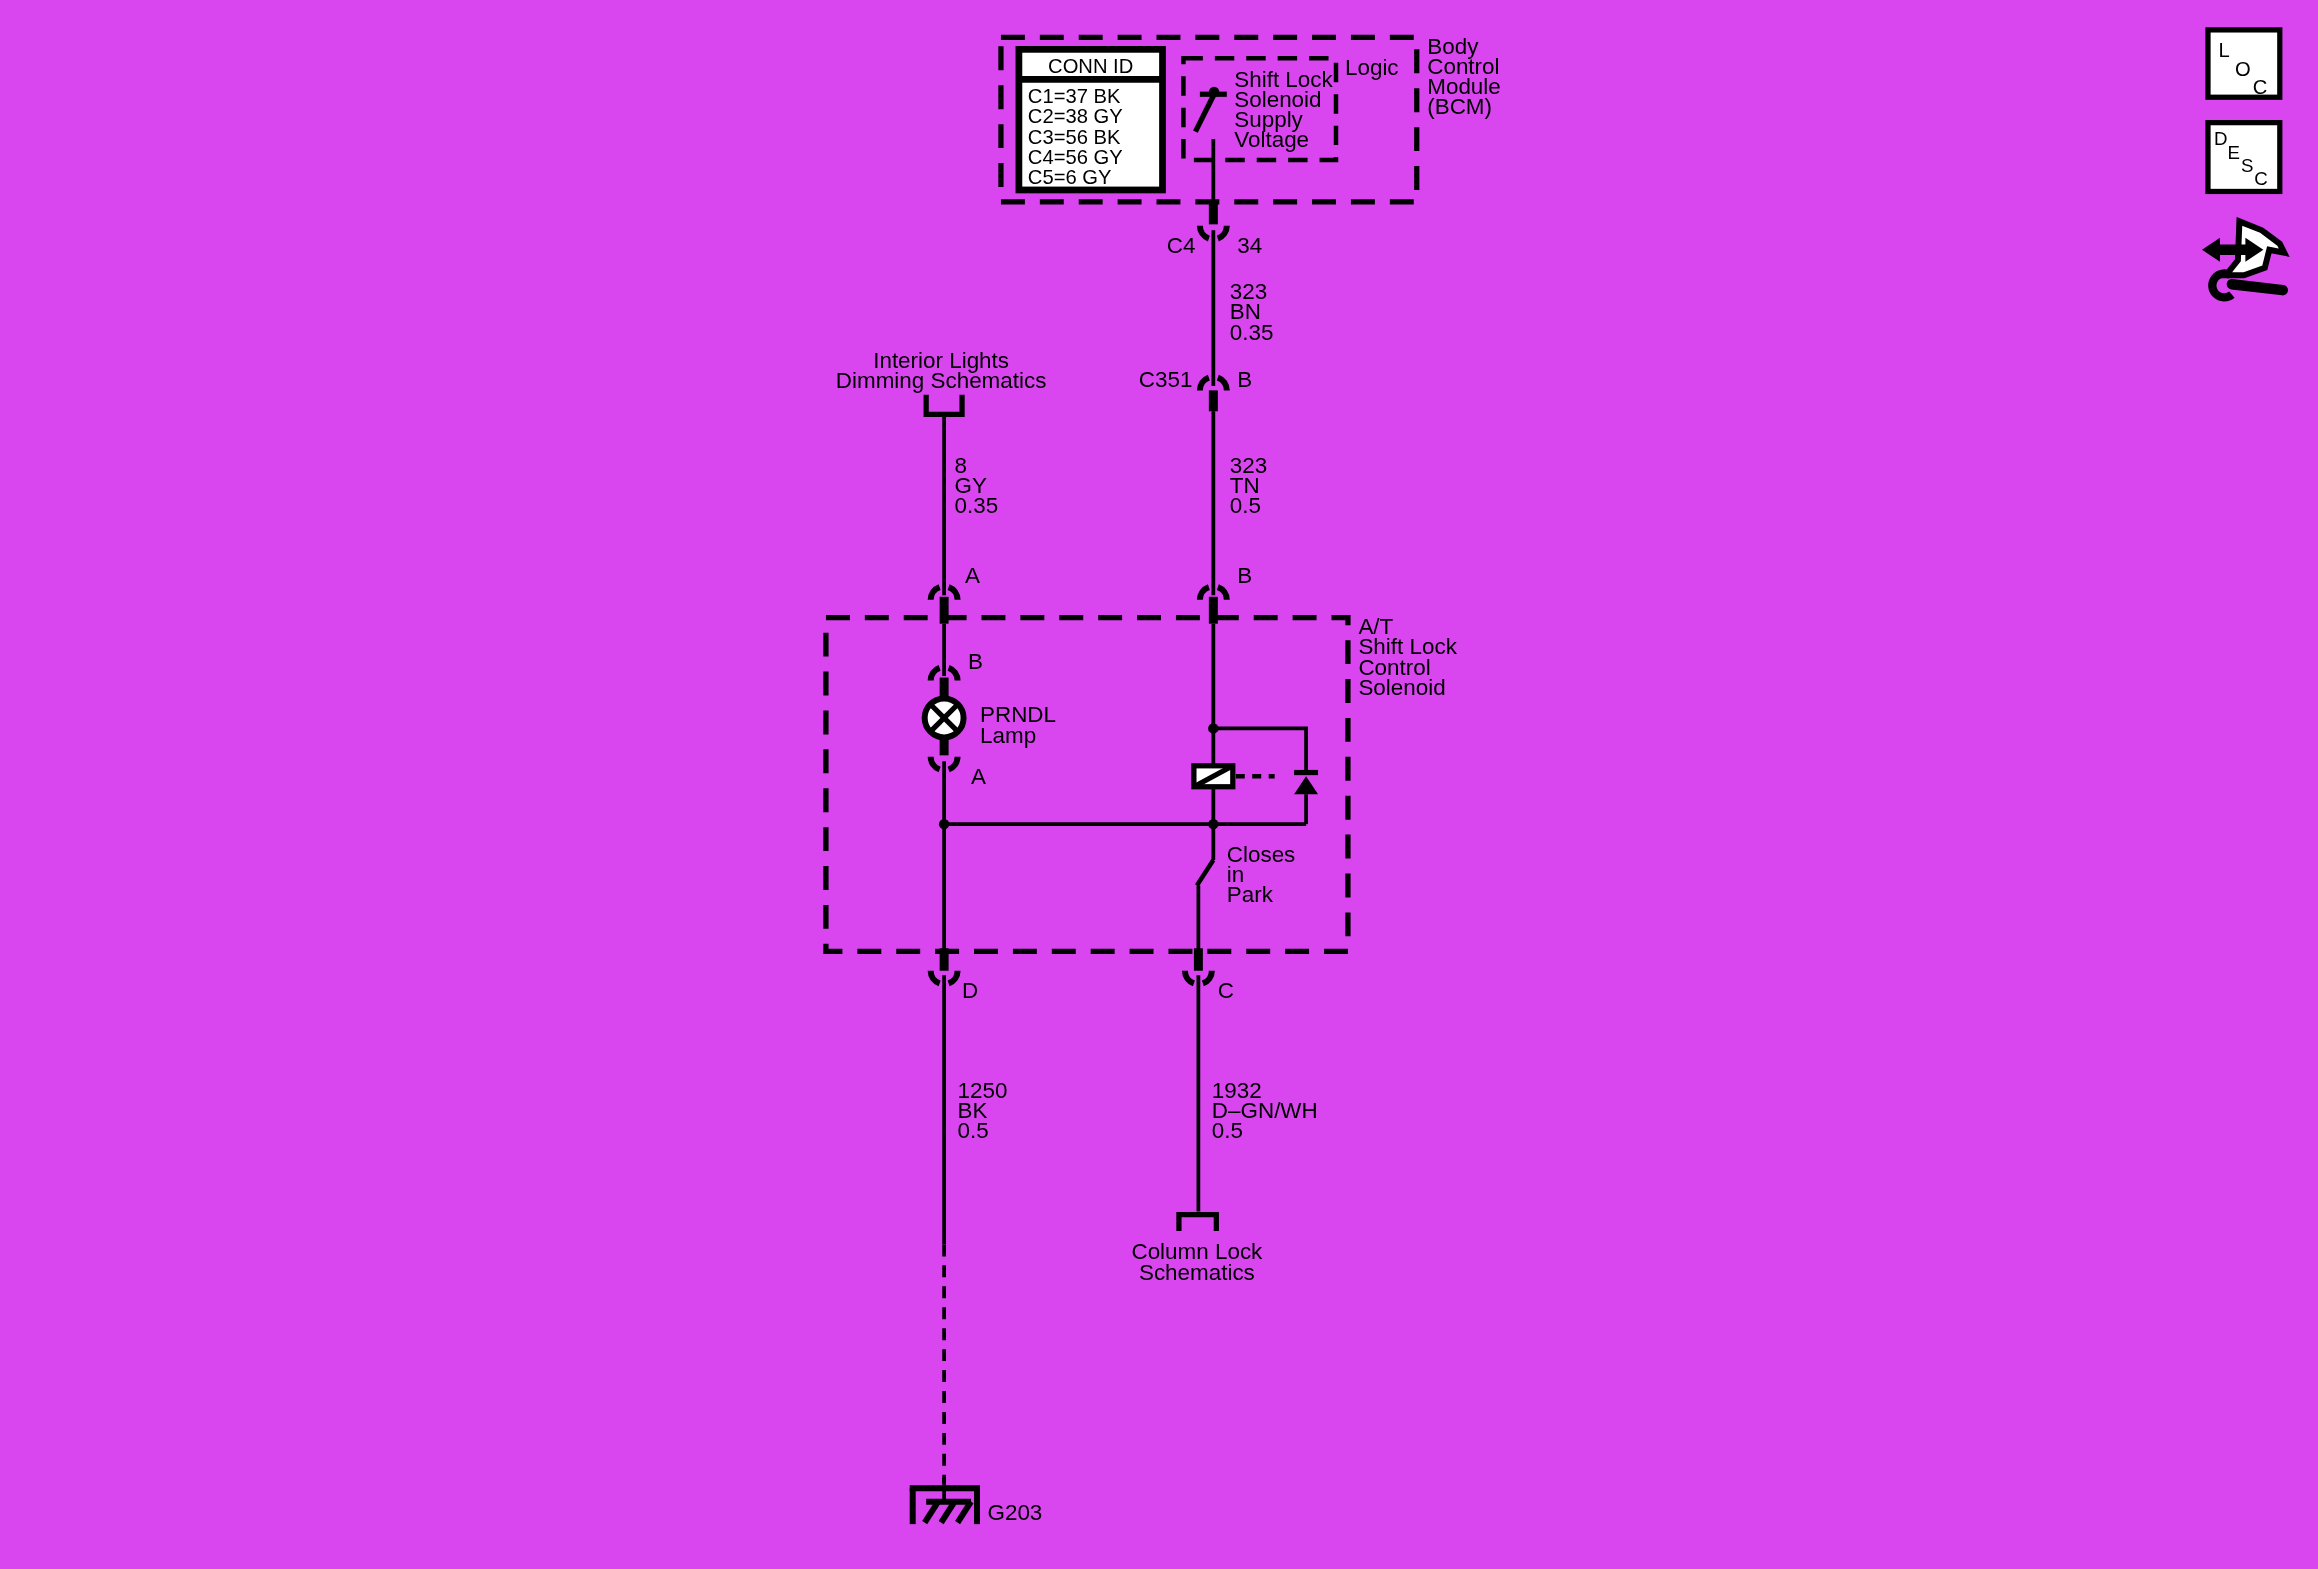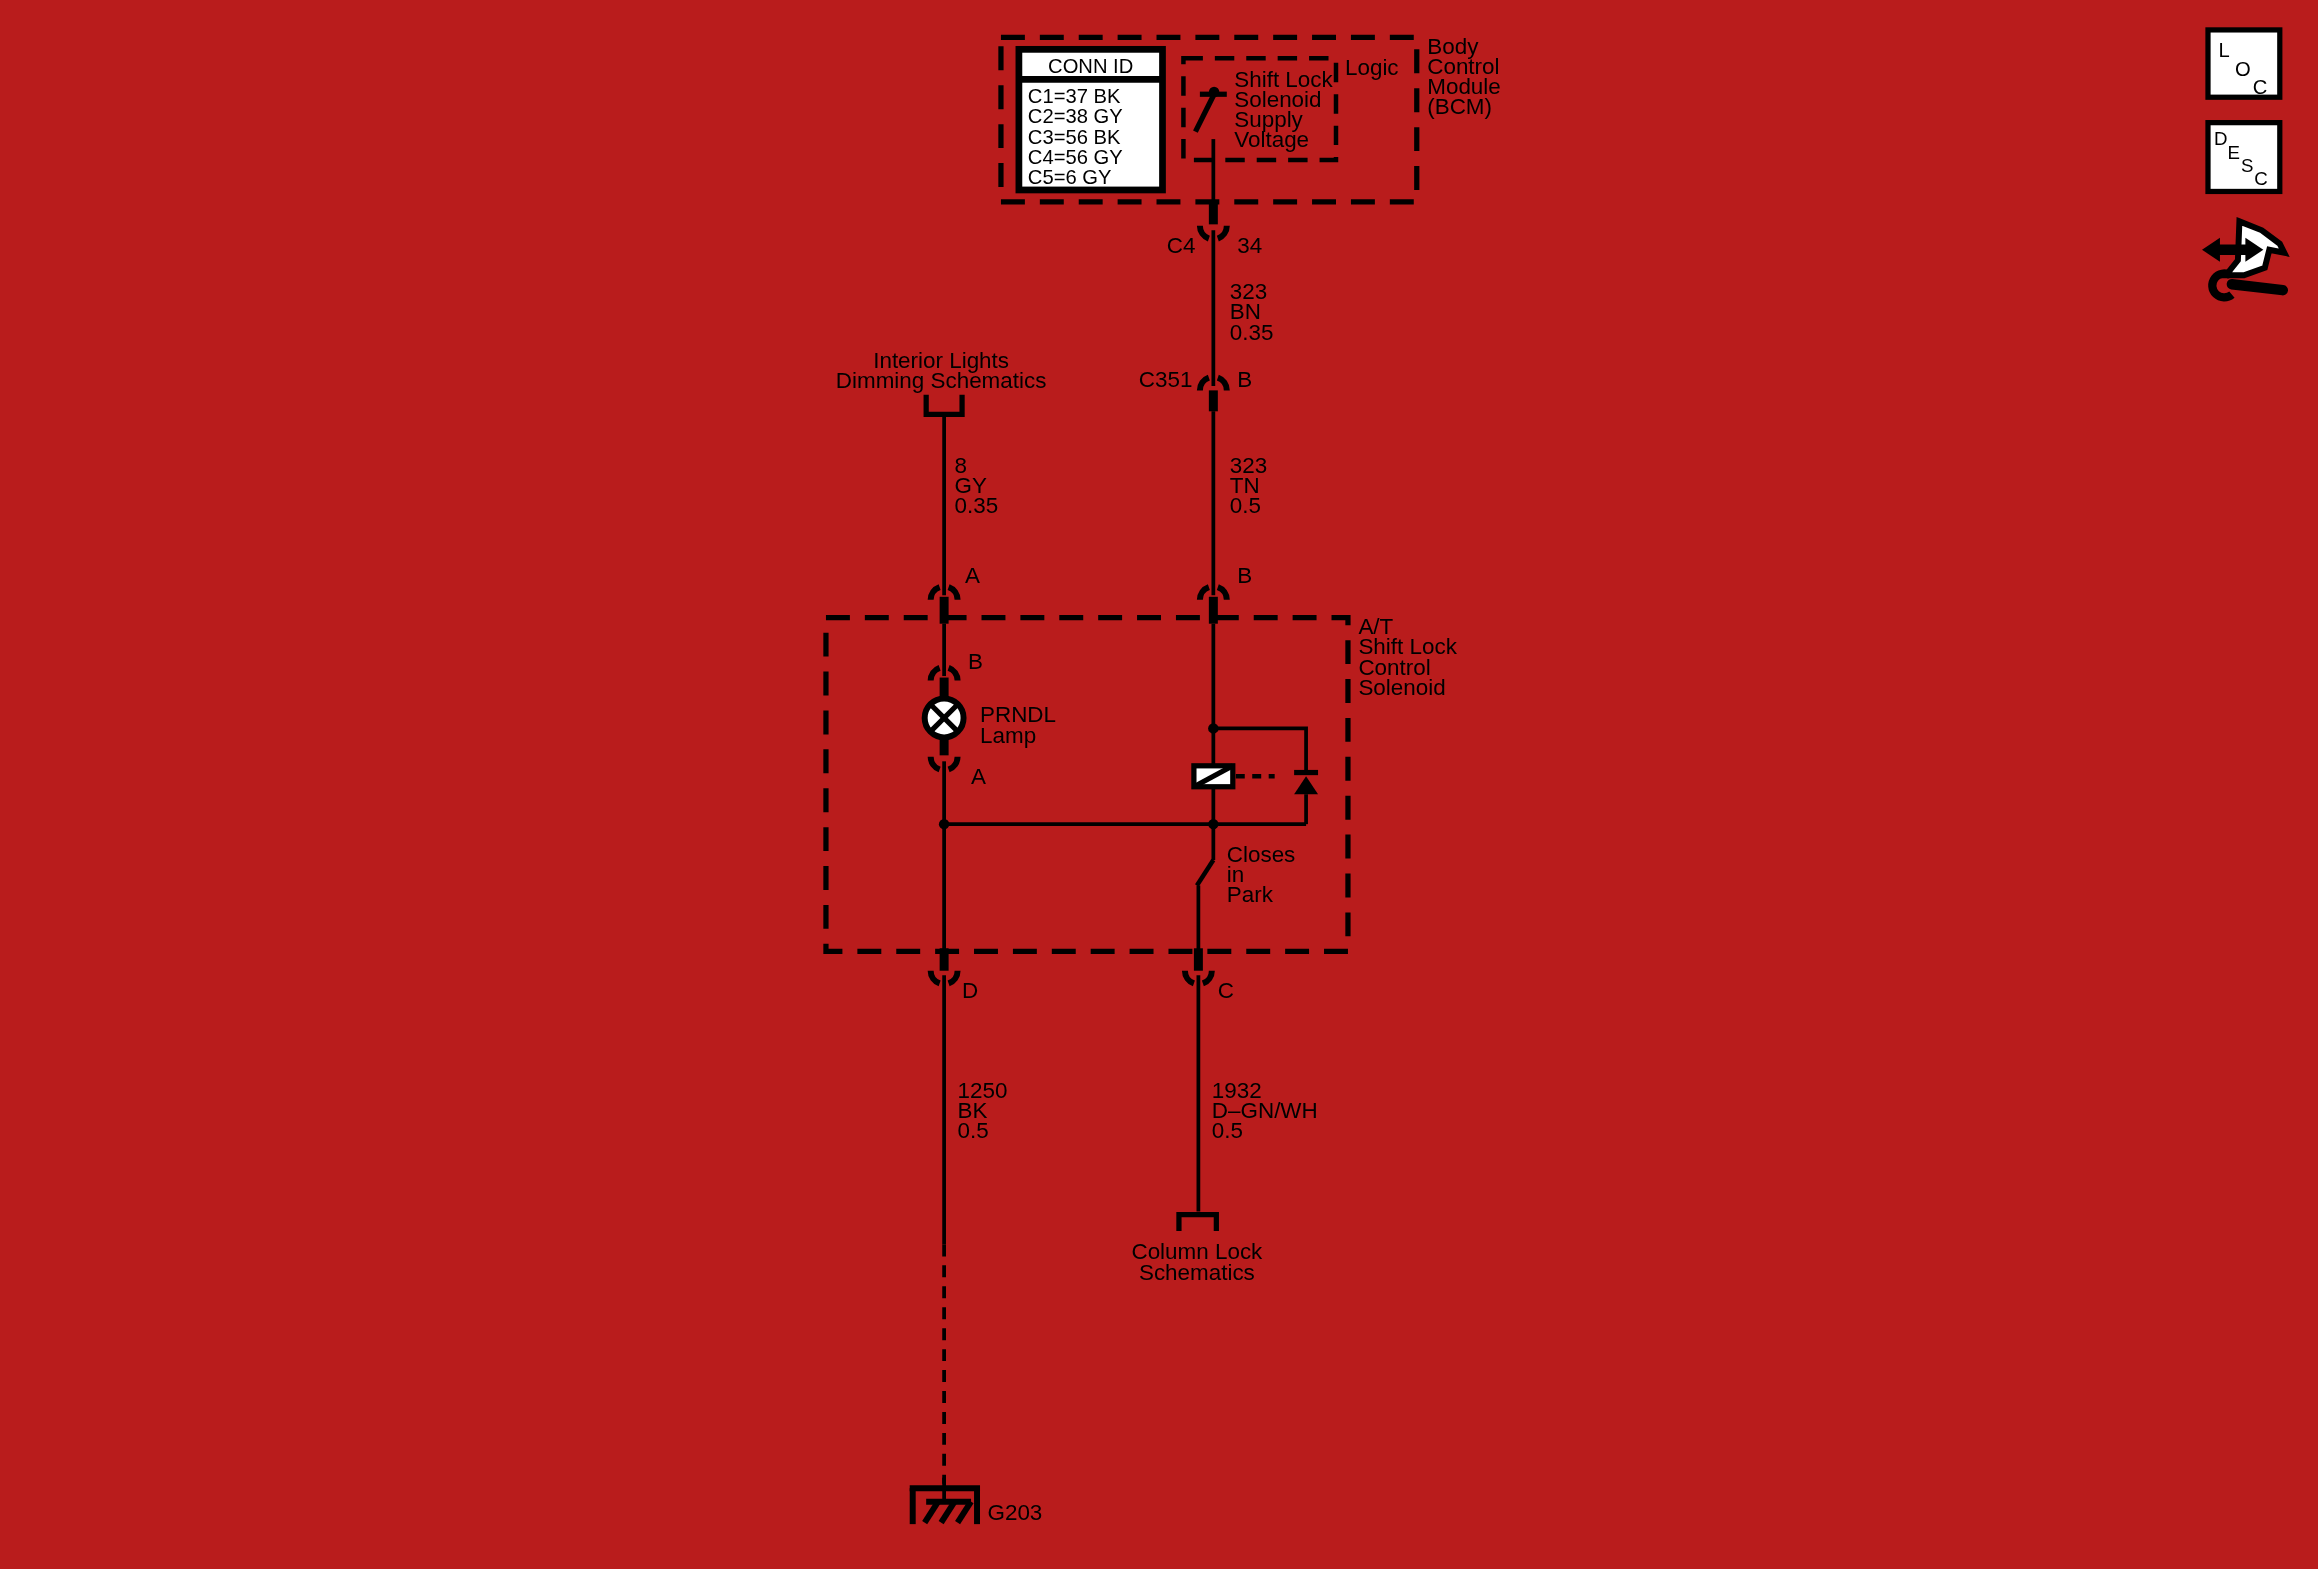--- a/index.html
+++ b/index.html
@@ -1,16 +1,16 @@
 <!DOCTYPE html>
 <html style="font-size:9.6px"><head>
 <meta charset="utf-8">
 <style>
   html,body{margin:0;padding:0;background:#ffffff;}
-  #page{width:2319px;height:1569px;background:#b91c1c;overflow:hidden;}
+  #page{width:2319px;height:1569px;background:#d946ef;overflow:hidden;}
   svg text{font-family:"Liberation Sans","DejaVu Sans",sans-serif;fill:#000;}
   .t15{font-size:15px;}
   .t13{font-size:13.5px;}
   .t12{font-size:12.5px;}
   .mid{text-anchor:middle;}
   .end{text-anchor:end;}
   .wire{stroke:#000;stroke-width:2.5;fill:none;}
   .wired{stroke:#000;stroke-width:2.5;fill:none;stroke-dasharray:8 6;}
   .stub{stroke:#000;stroke-width:6;fill:none;}
   .arc{stroke:#000;stroke-width:4;fill:none;}

